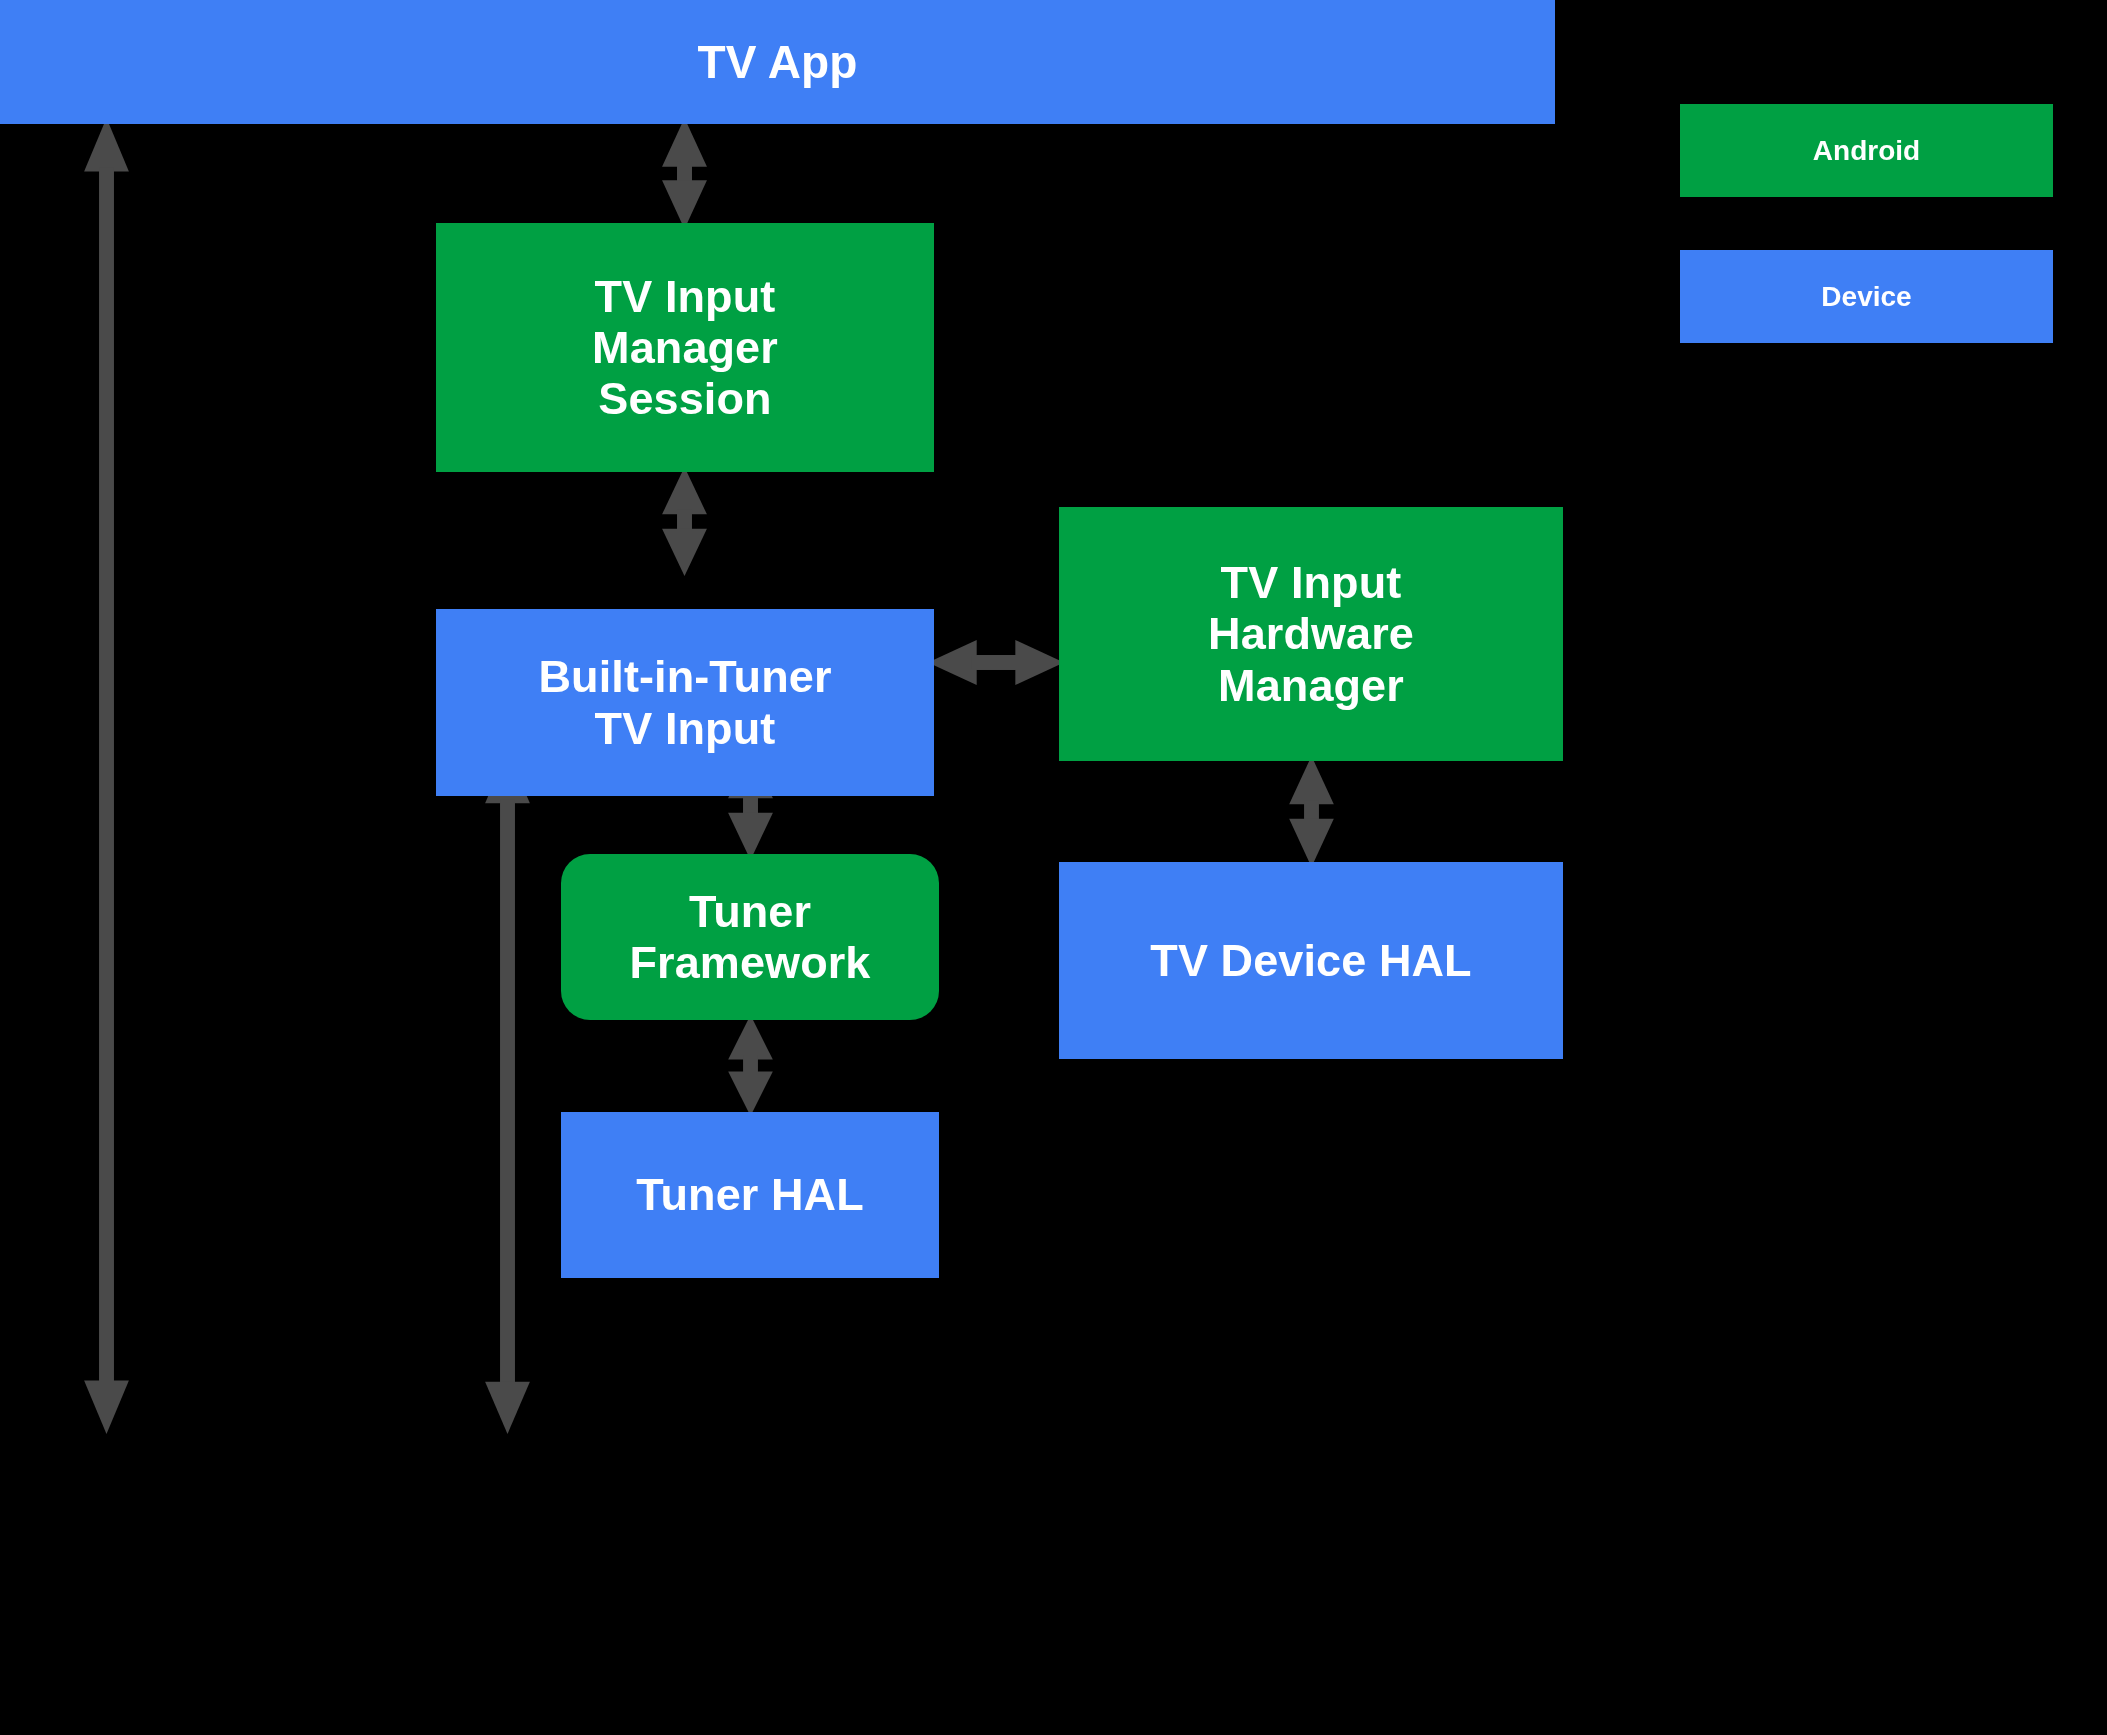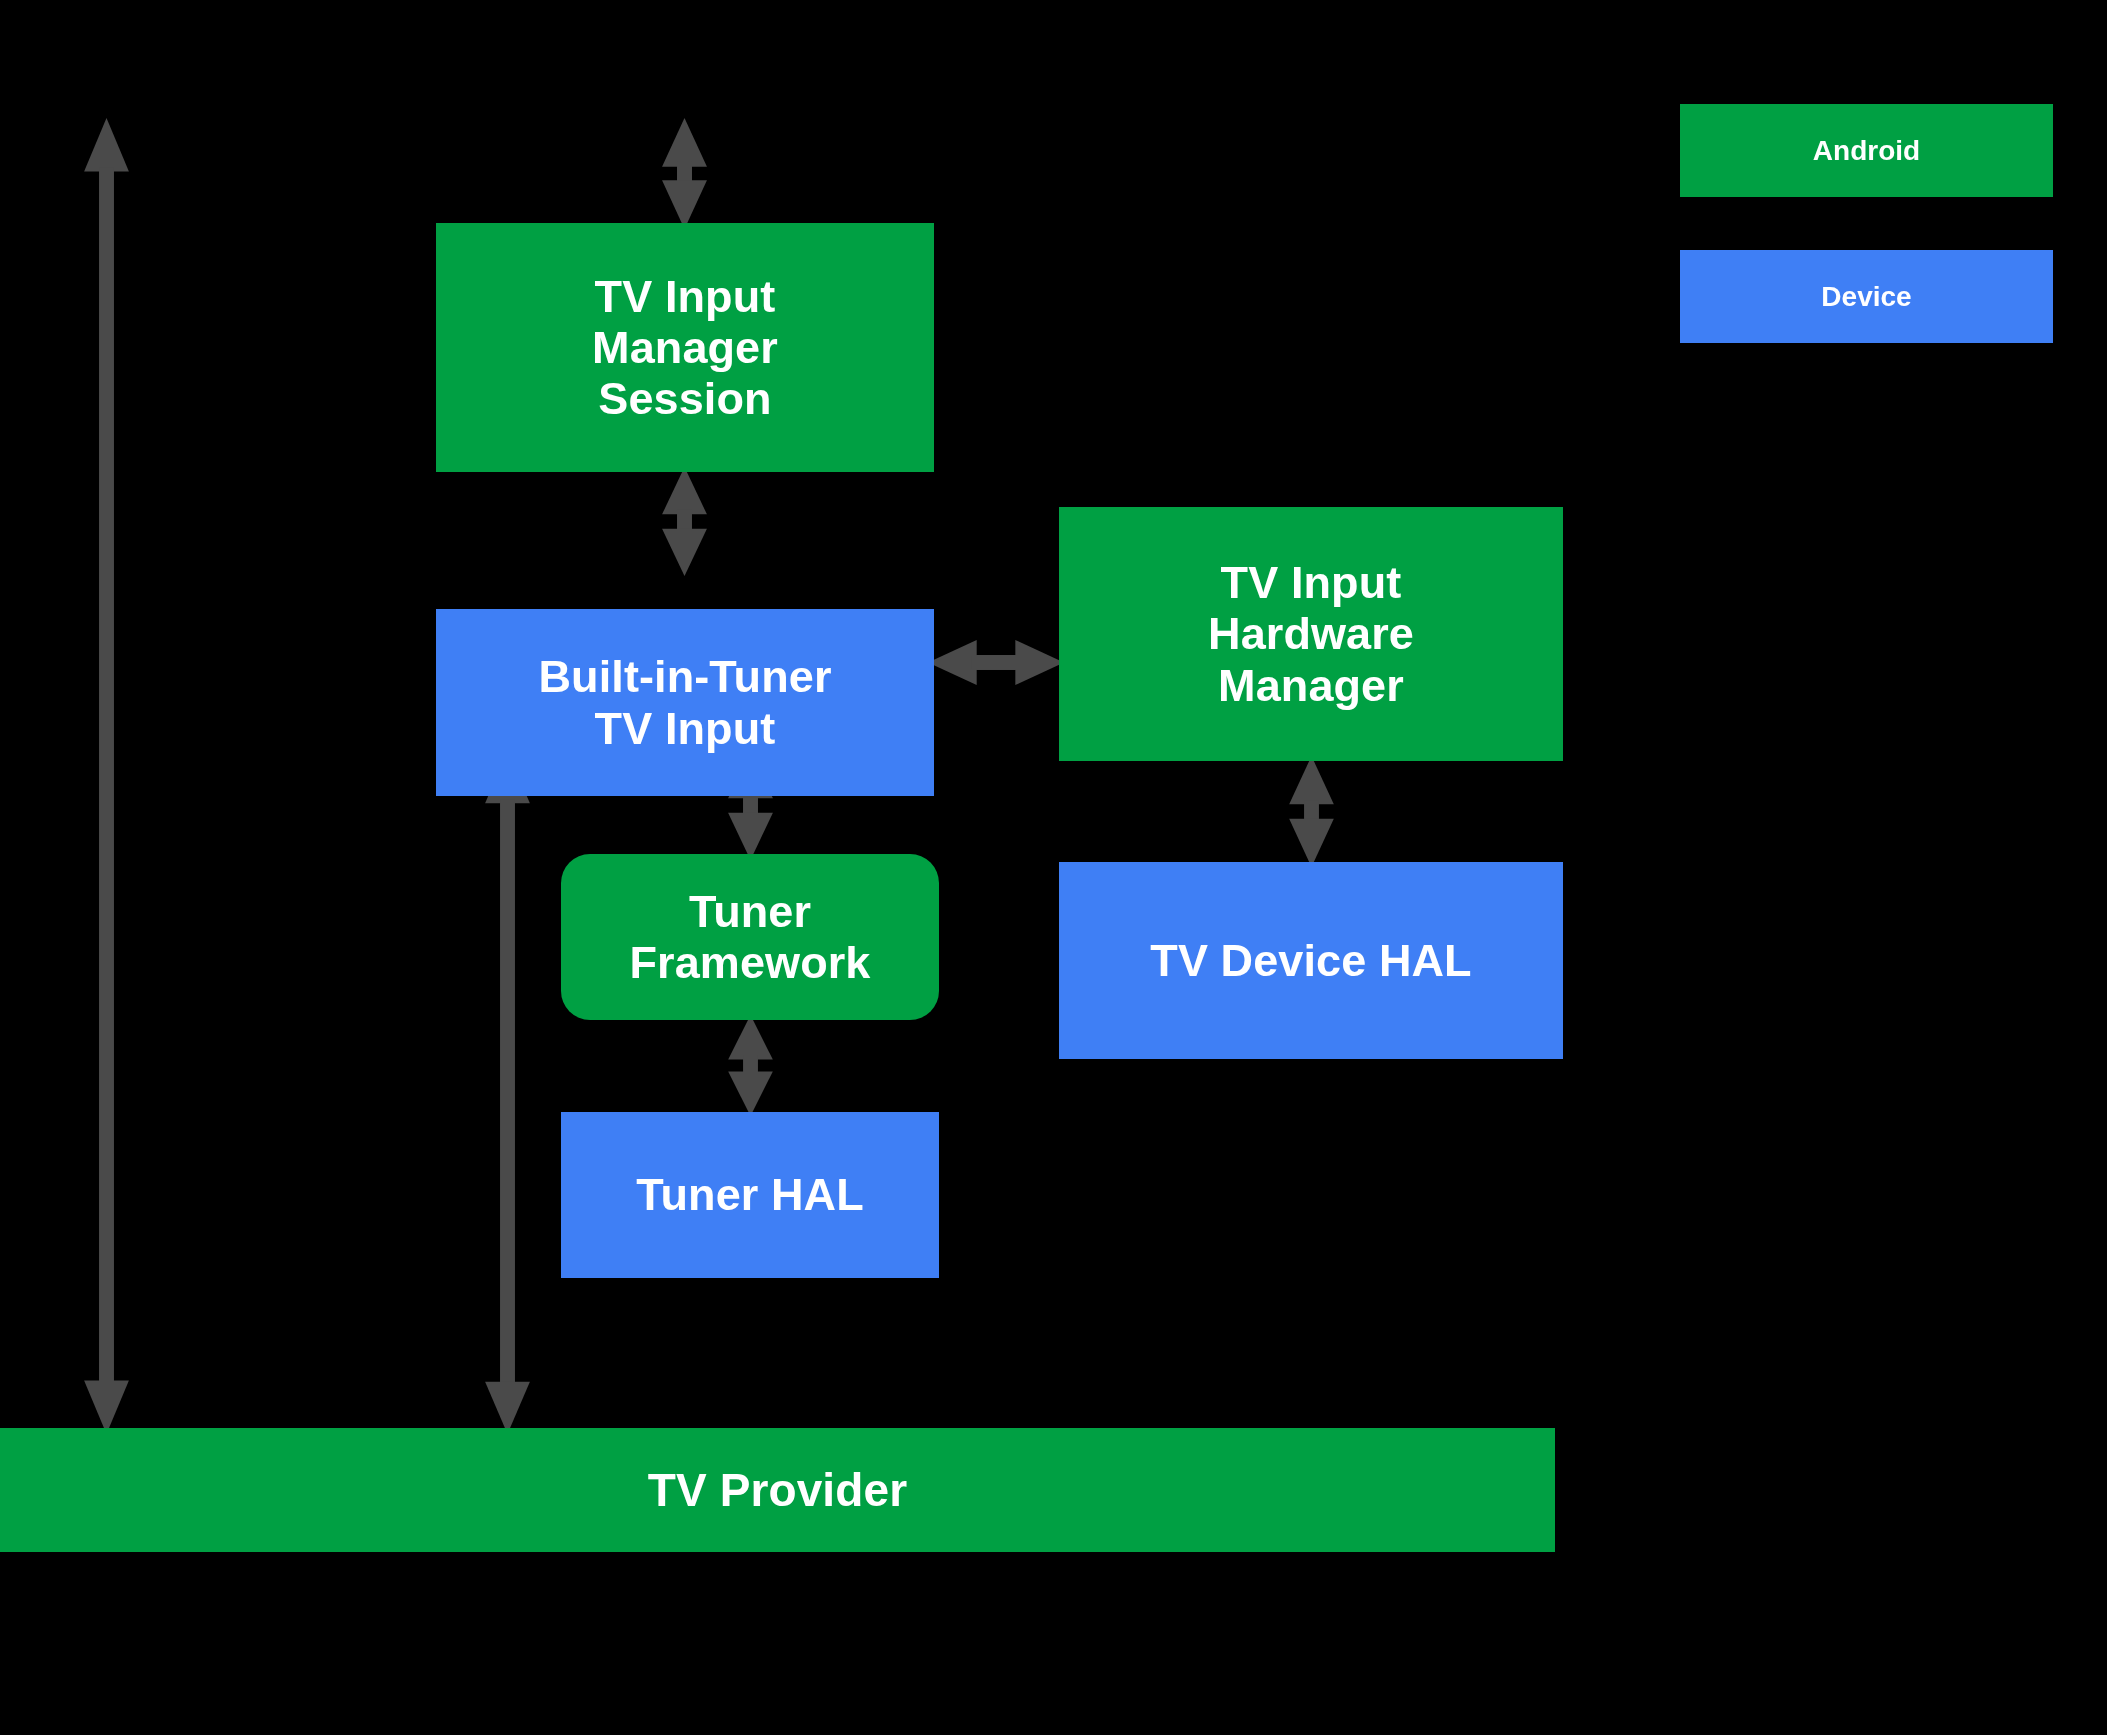--- a/index.html
+++ b/index.html
@@ -127,40 +127,40 @@
   </div>
 
   <div class="conn" style="left:1289px; top:756px; width:45px; height:111px;">
     <svg width="45" height="111" viewBox="0 0 72 179">
       <polygon points="36,0 72,78 0,78" fill="#4a4a4a"></polygon>
       <rect x="24" y="72" width="24" height="38" fill="#4a4a4a"></rect>
       <polygon points="36,179 72,101 0,101" fill="#4a4a4a"></polygon>
     </svg>
   </div>
 
+  <div class="node blue" id="node-tv-app">TV App</div>
 
   <div class="node green" id="node-tims">TV Input
 Manager
 Session</div>
 
   <div class="node blue" id="node-built-in-tuner">Built-in-Tuner
 TV Input</div>
 
   <div class="node green" id="node-thm">TV Input
 Hardware
 Manager</div>
 
   <div class="node green" id="node-tuner-framework">Tuner
 Framework</div>
 
   <div class="node blue" id="node-tv-input-hal">TV Device HAL</div>
 
   <div class="node blue" id="node-tuner-hal">Tuner HAL</div>
 
-  <div class="node green" id="node-tv-provider">TV Provider</div>
 
   <div id="legend">
     <div class="legend-chip" id="legend-android">Android</div>
     <div class="legend-chip" id="legend-device">Device</div>
   </div>
 
 </div>
 
 
 </body></html>

